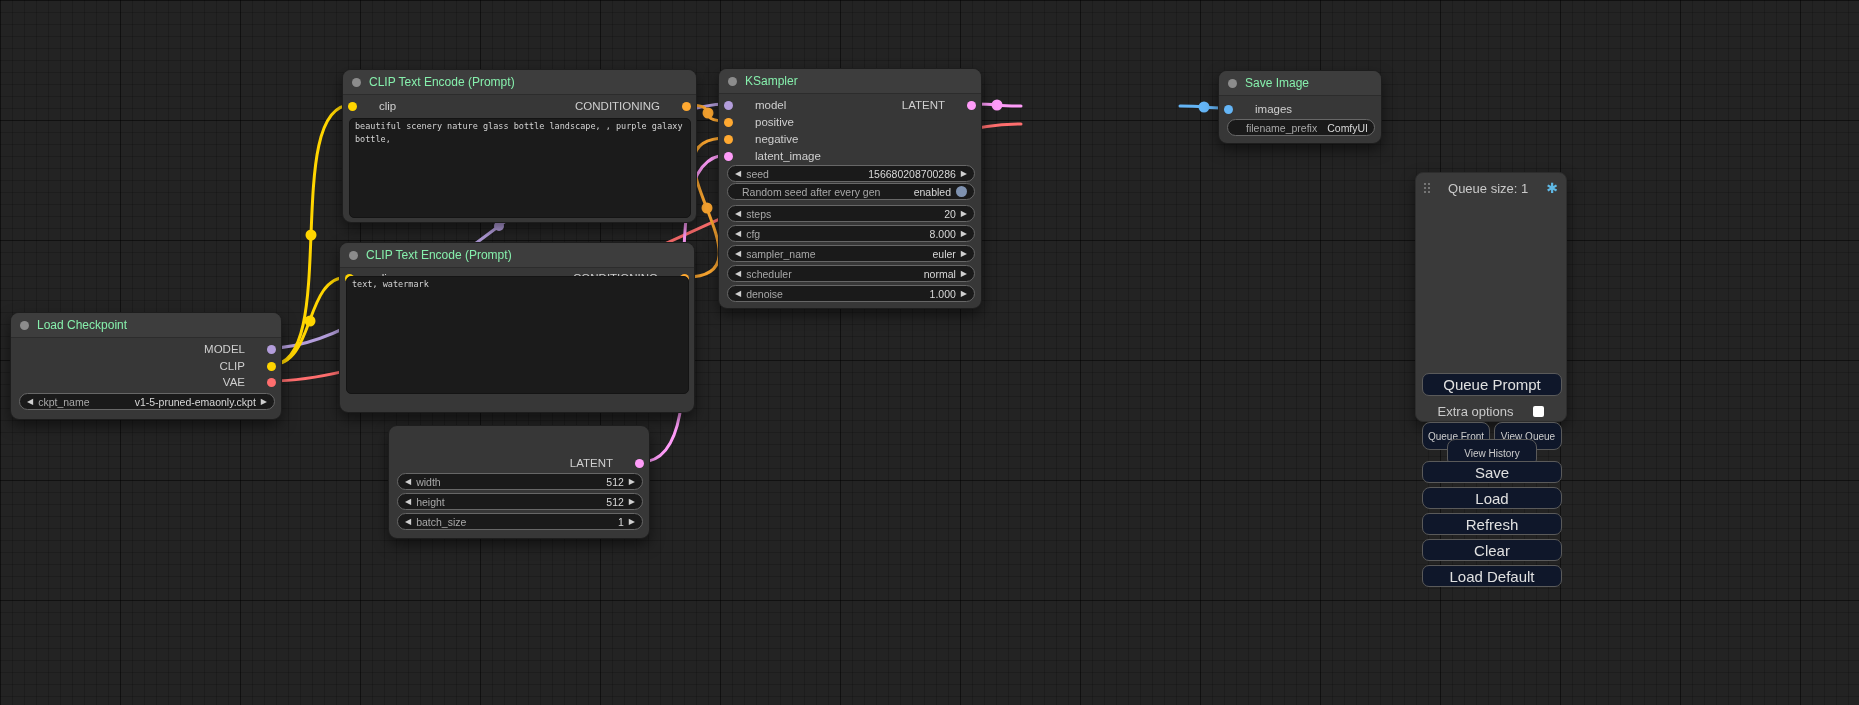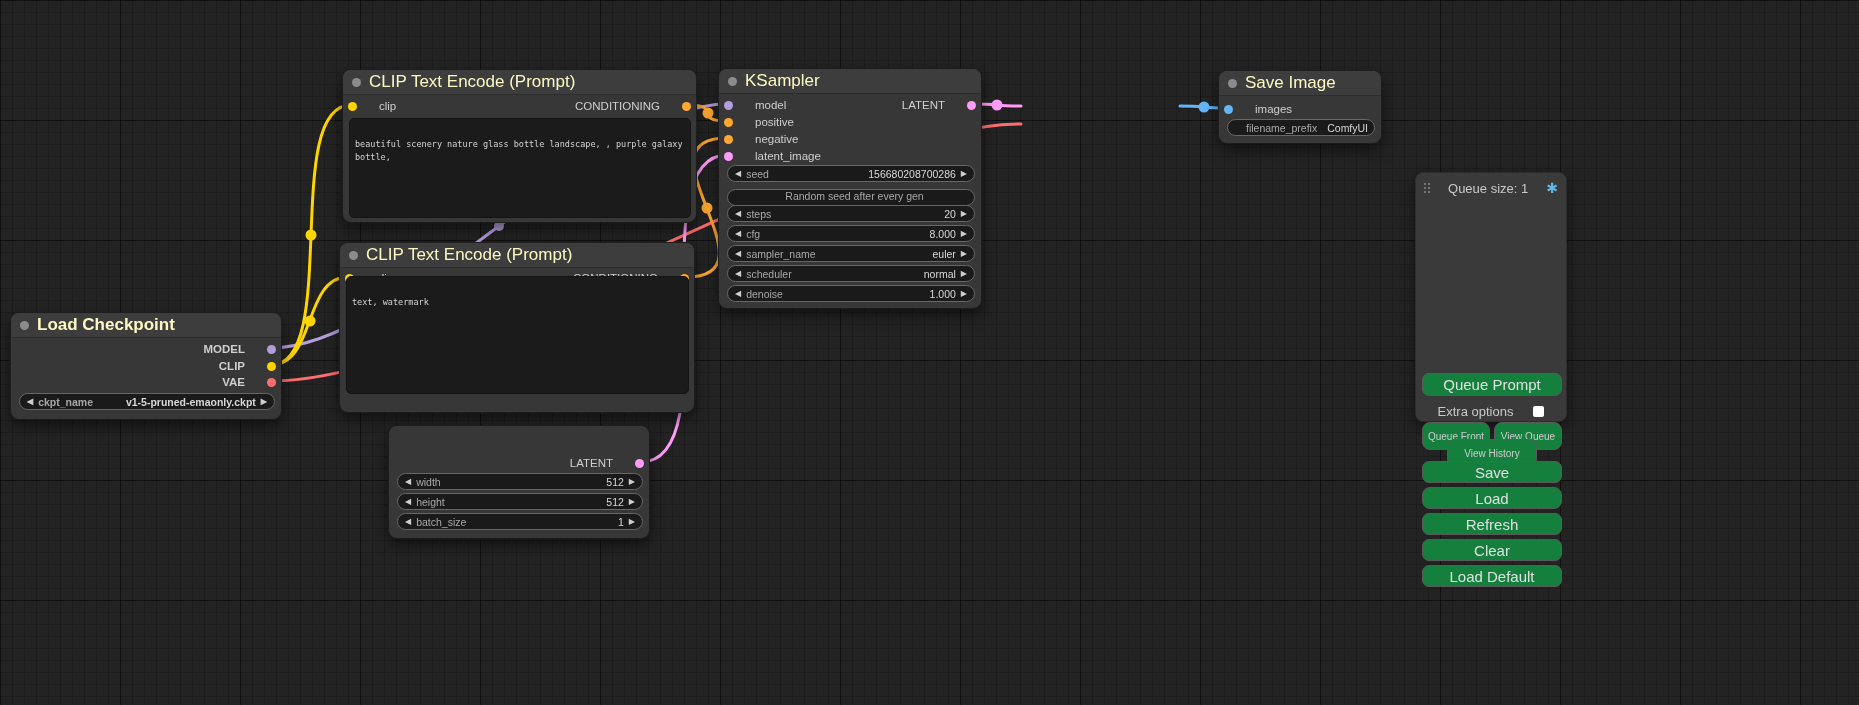--- a/index.html
+++ b/index.html
@@ -20,55 +20,55 @@
     position:absolute;z-index:2;background:#373737;border-radius:9px;
     border:1px solid #1d1d1d;box-shadow:0 6px 14px rgba(0,0,0,.5);
     box-sizing:border-box;
   }
   .titlebar{
     height:24px;background:#3d3d3d;border-radius:8px 8px 0 0;
     border-bottom:1px solid #2c2c2c;display:flex;align-items:center;
     padding-left:9px;gap:8px;
   }
   .tdot{width:9px;height:9px;border-radius:50%;background:#8c8c8c;flex:0 0 auto;}
-  .title{color:#fef9c3;font-size:17px;white-space:nowrap;}
+  .title{color:#86efac;font-size:12px;white-space:nowrap;}
   .port{position:absolute;height:14px;display:flex;align-items:center;gap:22px;}
   .port.in{left:5px;}
   .port.out{right:5px;flex-direction:row-reverse;}
   .pdot{width:9px;height:9px;border-radius:50%;flex:0 0 auto;}
   .plabel{color:#cfcfcf;font-size:11.5px;white-space:nowrap;}
   .widget{
     position:absolute;height:17px;background:#1a1a1a;border:1px solid #676767;
     border-radius:10px;display:flex;align-items:center;box-sizing:border-box;
     padding:0 7px;gap:5px;font-size:10.5px;
   }
   .warrow{color:#cfcfcf;font-size:8px;flex:0 0 auto;line-height:1;}
   .wlabel{color:#a8a8a8;white-space:nowrap;}
   .wspace{flex:1;}
   .wvalue{color:#d8d8d8;white-space:nowrap;}
   .toggle{width:11px;height:11px;border-radius:50%;flex:0 0 auto;}
   .textbox{
     position:absolute;background:#1b1b1b;border:1px solid #141414;border-radius:5px;
     color:#d4d4d4;font-family:"DejaVu Sans Mono", monospace;font-size:8.5px;
-    line-height:13px;padding:19px 5px;white-space:pre-wrap;box-sizing:border-box;
+    line-height:13px;padding:1px 5px;white-space:pre-wrap;box-sizing:border-box;
     overflow:hidden;
   }
   
   #menu{
     position:absolute;left:1415px;top:172px;width:152px;height:250px;z-index:3;
     background:#3a3a3a;border:1px solid #2d2d2d;border-radius:8px;
     box-shadow:0 6px 14px rgba(0,0,0,.5);box-sizing:border-box;
   }
   .mhead{position:absolute;left:0;top:7px;width:100%;height:16px;display:flex;align-items:center;}
   .handle{margin-left:8px;display:grid;grid-template-columns:2px 2px;grid-gap:2px;}
   .handle i{width:2px;height:2px;background:#8a8a8a;border-radius:50%;}
   .qsize{flex:1;text-align:center;color:#c9c9c9;font-size:13px;}
   .gear{margin-right:8px;font-size:14px;line-height:1;}
   .mbtn{
-    position:absolute;background:#15803d;border:1px solid #5a5a5a;border-radius:7px;
+    position:absolute;background:#0f172a;border:1px solid #5a5a5a;border-radius:7px;
     color:#e0e0e0;display:flex;align-items:center;justify-content:center;
     box-sizing:border-box;white-space:nowrap;
   }
   .big{left:6px;width:140px;height:23px;font-size:15px;}
   .small{height:28px;font-size:10px;border-radius:8px;color:#cccccc;}
   .extra{position:absolute;left:0;top:231px;width:100%;display:flex;align-items:center;justify-content:center;gap:20px;color:#c9c9c9;font-size:13px;}
   .checkbox{width:11px;height:11px;background:#ffffff;border-radius:2px;}
 </style>
 </head>
 <body>
@@ -89,21 +89,21 @@
     <circle cx="311" cy="235" r="5.5" fill="#FFD500"></circle>
     <circle cx="310" cy="321" r="5.5" fill="#FFD500"></circle>
     <circle cx="646" cy="253" r="5" fill="#FF6E6E"></circle>
     <circle cx="708" cy="113" r="5.5" fill="#FFA931"></circle>
     <circle cx="707" cy="208" r="5.5" fill="#FFA931"></circle>
     <circle cx="684" cy="309" r="5" fill="#FF9CF9"></circle>
     <circle cx="997" cy="105" r="5.5" fill="#FF9CF9"></circle>
     <circle cx="1204" cy="107" r="5.5" fill="#64B5F6"></circle>
   </svg>
 
-  <div class="node" style="left:10px;top:312px;width:272px;height:108px;font-weight:bold;">
+  <div class="node" style="left:10px;top:312px;width:272px;height:108px;">
     <div class="titlebar">
       <span class="tdot"></span>
       <span class="title">Load Checkpoint</span>
     </div>
     <div class="port out" style="top:29px">
       <span class="pdot" style="background-color: rgb(179, 157, 219);"></span>
       <span class="plabel">MODEL</span>
     </div>
     <div class="port out" style="top:46px">
       <span class="pdot" style="background-color: rgb(255, 213, 0);"></span>
@@ -208,21 +208,21 @@
       <span class="pdot" style="background-color: rgb(255, 156, 249);"></span>
       <span class="plabel">latent_image</span>
     </div>
     <div class="widget" style="left:8px;top:96px;width:248px;">
       <span class="warrow">◀</span>
       <span class="wlabel">seed</span>
       <span class="wspace"></span>
       <span class="wvalue">156680208700286</span>
       <span class="warrow">▶</span>
     </div>
-    <div class="widget" style="left:8px;top:120px;width:248px;padding-left:14px;flex-direction:column;">
+    <div class="widget" style="left:8px;top:114px;width:248px;padding-left:14px;">
       <span class="wlabel">Random seed after every gen</span>
       <span class="wspace"></span>
       <span class="wvalue">enabled</span>
       <span class="toggle" style="background-color: rgb(127, 146, 176);"></span>
     </div>
     <div class="widget" style="left:8px;top:136px;width:248px;">
       <span class="warrow">◀</span>
       <span class="wlabel">steps</span>
       <span class="wspace"></span>
       <span class="wvalue">20</span>

